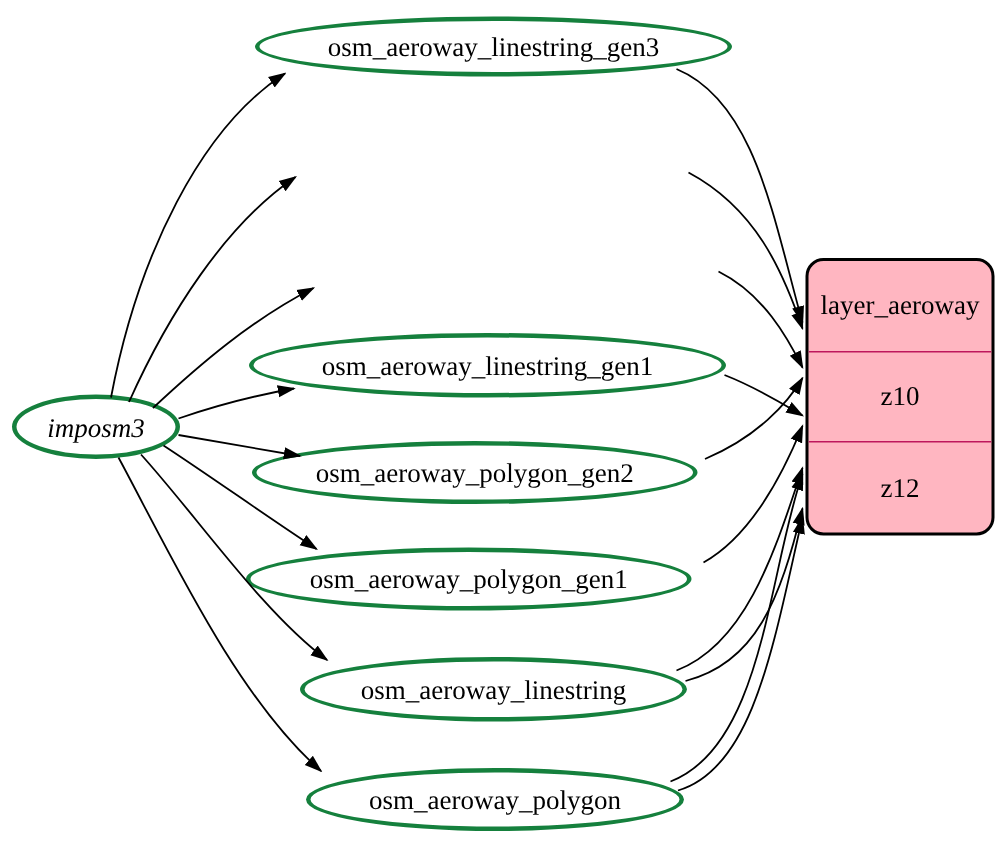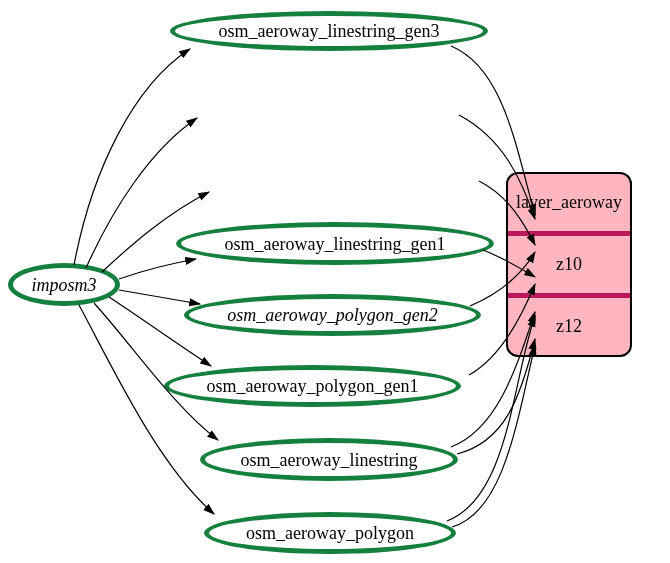--- a/index.html
+++ b/index.html
@@ -27,81 +27,81 @@
     align-items: center;
     justify-content: center;
     text-align: center;
     font-size: 18px;
     line-height: 1;
     white-space: nowrap;
     z-index: 2;
   }
   .ellipse {
     background: #ffffff;
-    border: 5px solid #15803d;
+    border: 3px solid #15803d;
     border-radius: 50%;
   }
   .record {
     position: absolute;
     box-sizing: border-box;
     display: flex;
     flex-direction: column;
     background: #ffb6c1;
     border: 2px solid #000000;
     border-radius: 12px;
     overflow: hidden;
     z-index: 2;
     font-size: 18px;
   }
   .record .rec-row {
     flex: 1 1 auto;
     display: flex;
     align-items: center;
     justify-content: center;
-    border-top: 5px solid #be185d;
+    border-top: 1px solid #be185d;
     white-space: nowrap;
   }
   .record .rec-title { border-top: none; }
 </style>
 </head>
 <body>
 
 <div class="canvas">
 
   <div class="node ellipse" style="left:8px; top:263px; width:112px; height:43px;font-style:italic;">
     <span>imposm3</span>
   </div>
 
   <div class="node ellipse" style="left:170px; top:11px; width:318px; height:40px;">
     <span>osm_aeroway_linestring_gen3</span>
   </div>
 
 
 
-  <div class="node ellipse" style="left:176px; top:222px; width:318px; height:43px;">
+  <div class="node ellipse" style="left:166px; top:222px; width:318px; height:43px;">
     <span>osm_aeroway_linestring_gen1</span>
   </div>
 
-  <div class="node ellipse" style="left:184px; top:294px; width:297px; height:42px;font-style:italic;">
+  <div class="node ellipse" style="left:168px; top:294px; width:297px; height:42px;">
     <span>osm_aeroway_polygon_gen2</span>
   </div>
 
   <div class="node ellipse" style="left:164px; top:365px; width:297px; height:42px;">
     <span>osm_aeroway_polygon_gen1</span>
   </div>
 
   <div class="node ellipse" style="left:200px; top:438px; width:258px; height:43px;">
     <span>osm_aeroway_linestring</span>
   </div>
 
   <div class="node ellipse" style="left:204px; top:512px; width:252px; height:42px;">
     <span>osm_aeroway_polygon</span>
   </div>
 
-  <div class="record" style="left:506px; top:172px; width:126px; height:185px;">
+  <div class="record" style="left:537px; top:172px; width:126px; height:185px;">
     <div class="rec-row rec-title">layer_aeroway</div>
     <div class="rec-row">z10</div>
     <div class="rec-row">z12</div>
   </div>
 
   <svg class="edges" viewBox="0 0 670 563" xmlns="http://www.w3.org/2000/svg">
     <defs>
       <marker id="arrow" markerWidth="10" markerHeight="8" refX="9" refY="4" orient="auto">
         <polygon points="0,0.6 10,4 0,7.4" fill="#000000"></polygon>
       </marker>

